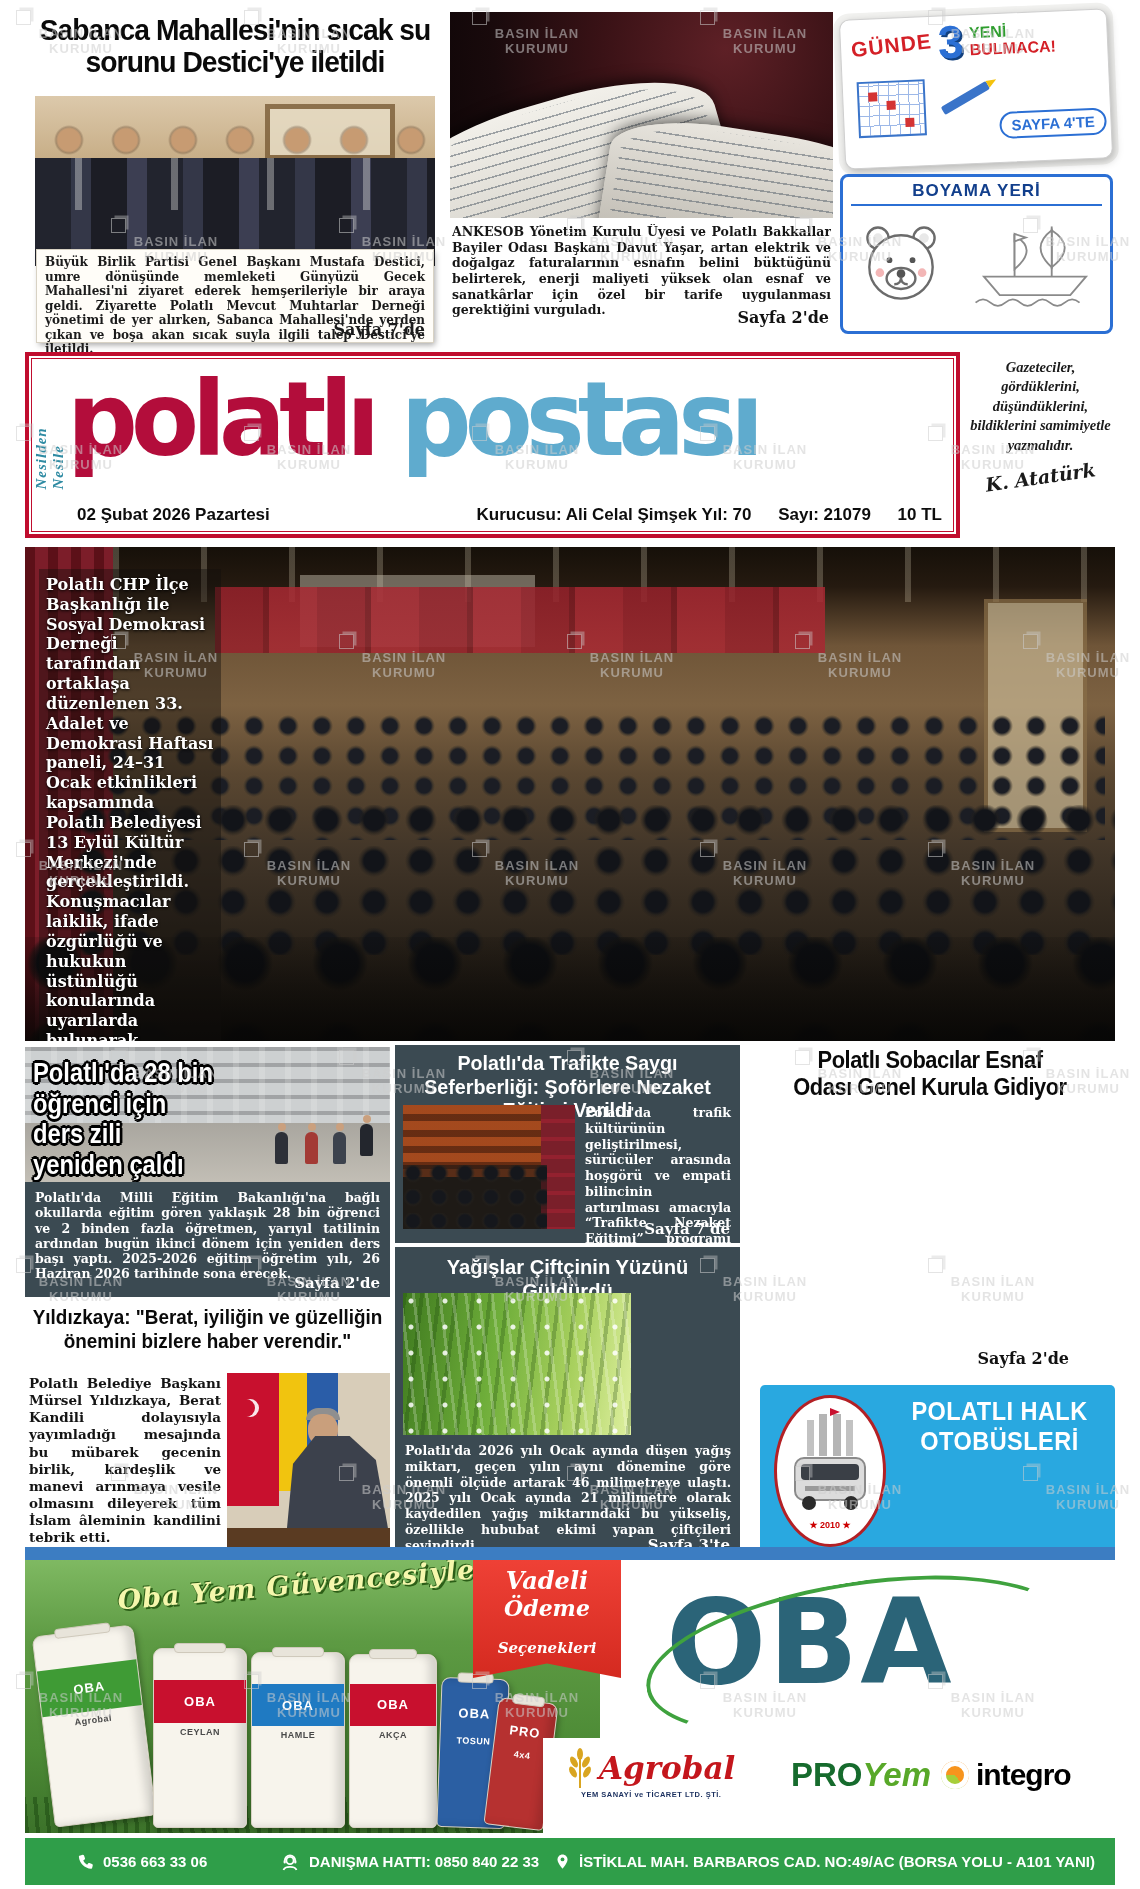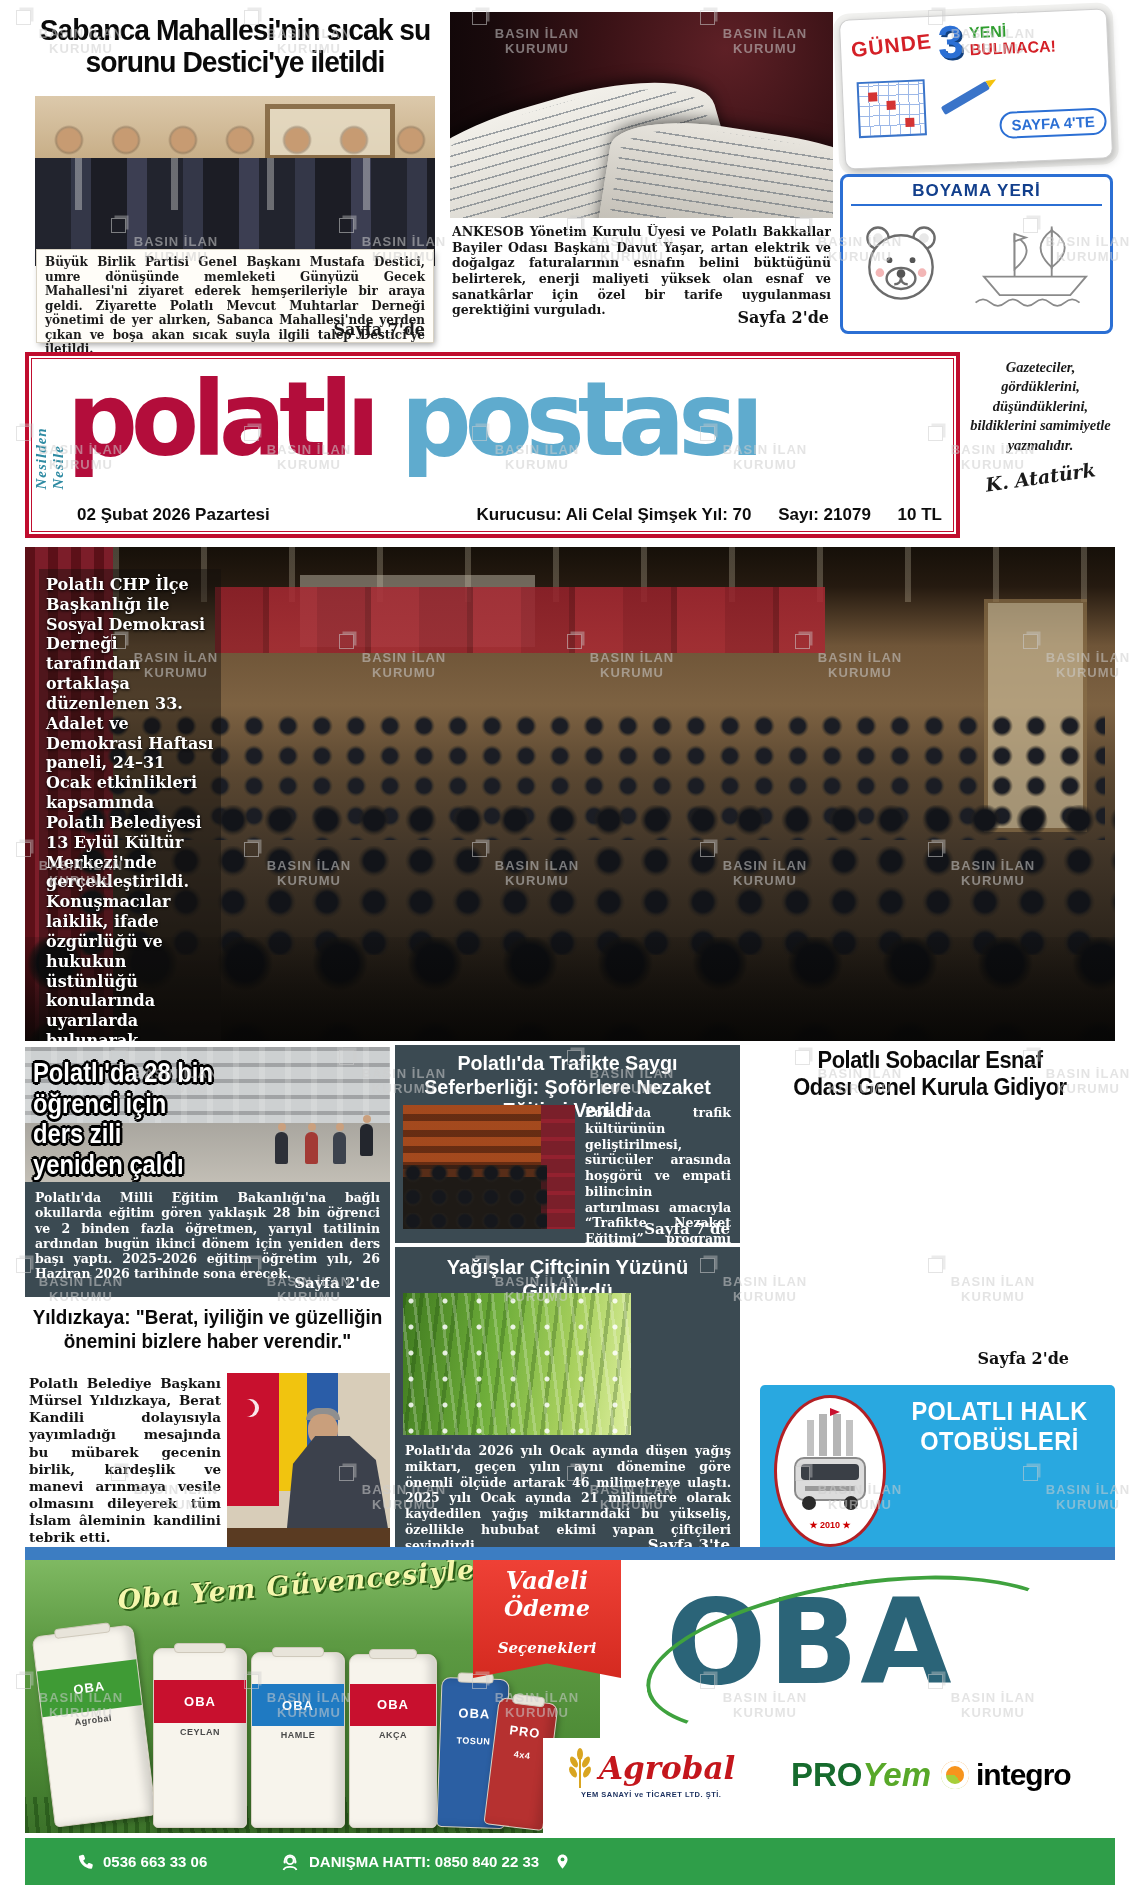--- a/index.html
+++ b/index.html
@@ -497,20 +497,21 @@
       </span>
       <span>DANIŞMA HATTI: 0850 840 22 33</span>
     </div>
     <div class="f-item f3">
       <span>
         <svg width="15" height="19" viewBox="0 0 18 19">
             <path d="M9 1C5.7 1 3 3.7 3 7c0 4.5 6 11 6 11s6-6.5 6-11c0-3.3-2.7-6-6-6z" fill="#fff"></path>
             <circle cx="9" cy="7" r="2.3" fill="#2f9e49"></circle>
           </svg>
       </span>
+      <span>İSTİKLAL MAH. BARBAROS CAD. NO:49/AC (BORSA YOLU - A101 YANI)</span>
     </div>
   </div>
 
   <div id="wm-layer">
       <div class="wm" style="left: 16px; top: 10px;">
         <span class="wm-cube"></span>
         <span>BASIN İLAN</span>
         <span>KURUMU</span>
       </div>
       <div class="wm" style="left: 244px; top: 10px;">

